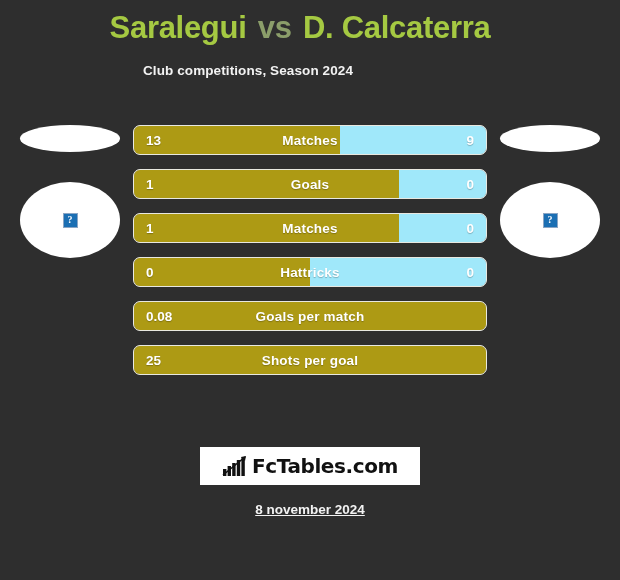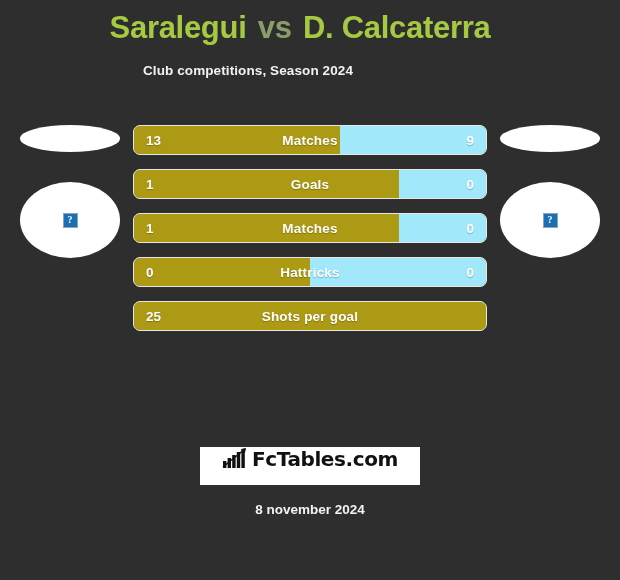--- a/index.html
+++ b/index.html
@@ -151,20 +151,21 @@
 
   
   .logo {
     position: absolute;
     top: 447px;
     left: 200px;
     width: 220px;
     height: 38px;
     background: #ffffff;
     display: flex;
+    align-items: center;
     justify-content: center;
     gap: 4px;
   }
   .logo-icon { display: block; }
   .logo-text {
     color: #111111;
     font-size: 20px;
     font-weight: bold;
     letter-spacing: -0.4px;
     font-family: "DejaVu Sans", sans-serif;
@@ -173,20 +174,21 @@
   
   .footer-date {
     position: absolute;
     top: 502px;
     left: 0;
     width: 620px;
     text-align: center;
     color: #f2f2f2;
     font-size: 13.5px;
     font-weight: bold;
+    text-decoration: underline;
   }
 </style>
 </head>
 <body>
 
 <div class="page">
 
   <div class="title">
     <span class="home">Saralegui</span>
     <span class="vs">vs</span>
@@ -234,20 +236,25 @@
         <div class="val home">1</div>
         <div class="bar-label">Matches</div>
         <div class="val away">0</div>
       </div>
       <div class="bar-row">
         <div class="fill-home" style="width: 50%; background: rgb(173, 154, 20);"></div>
         <div class="fill-away" style="width: 50%; background: rgb(160, 232, 250);"></div>
         <div class="val home">0</div>
         <div class="bar-label">Hattricks</div>
         <div class="val away">0</div>
+      </div>
+      <div class="bar-row">
+        <div class="fill-home" style="width: 100%; background: rgb(173, 154, 20);"></div>
+        <div class="val home">0.08</div>
+        <div class="bar-label">Goals per match</div>
       </div>
       <div class="bar-row">
         <div class="fill-home" style="width: 100%; background: rgb(173, 154, 20);"></div>
         <div class="val home">25</div>
         <div class="bar-label">Shots per goal</div>
       </div>
     </div>
 
   <div class="logo">
     <svg class="logo-icon" width="26" height="22" viewBox="0 0 26 22">

